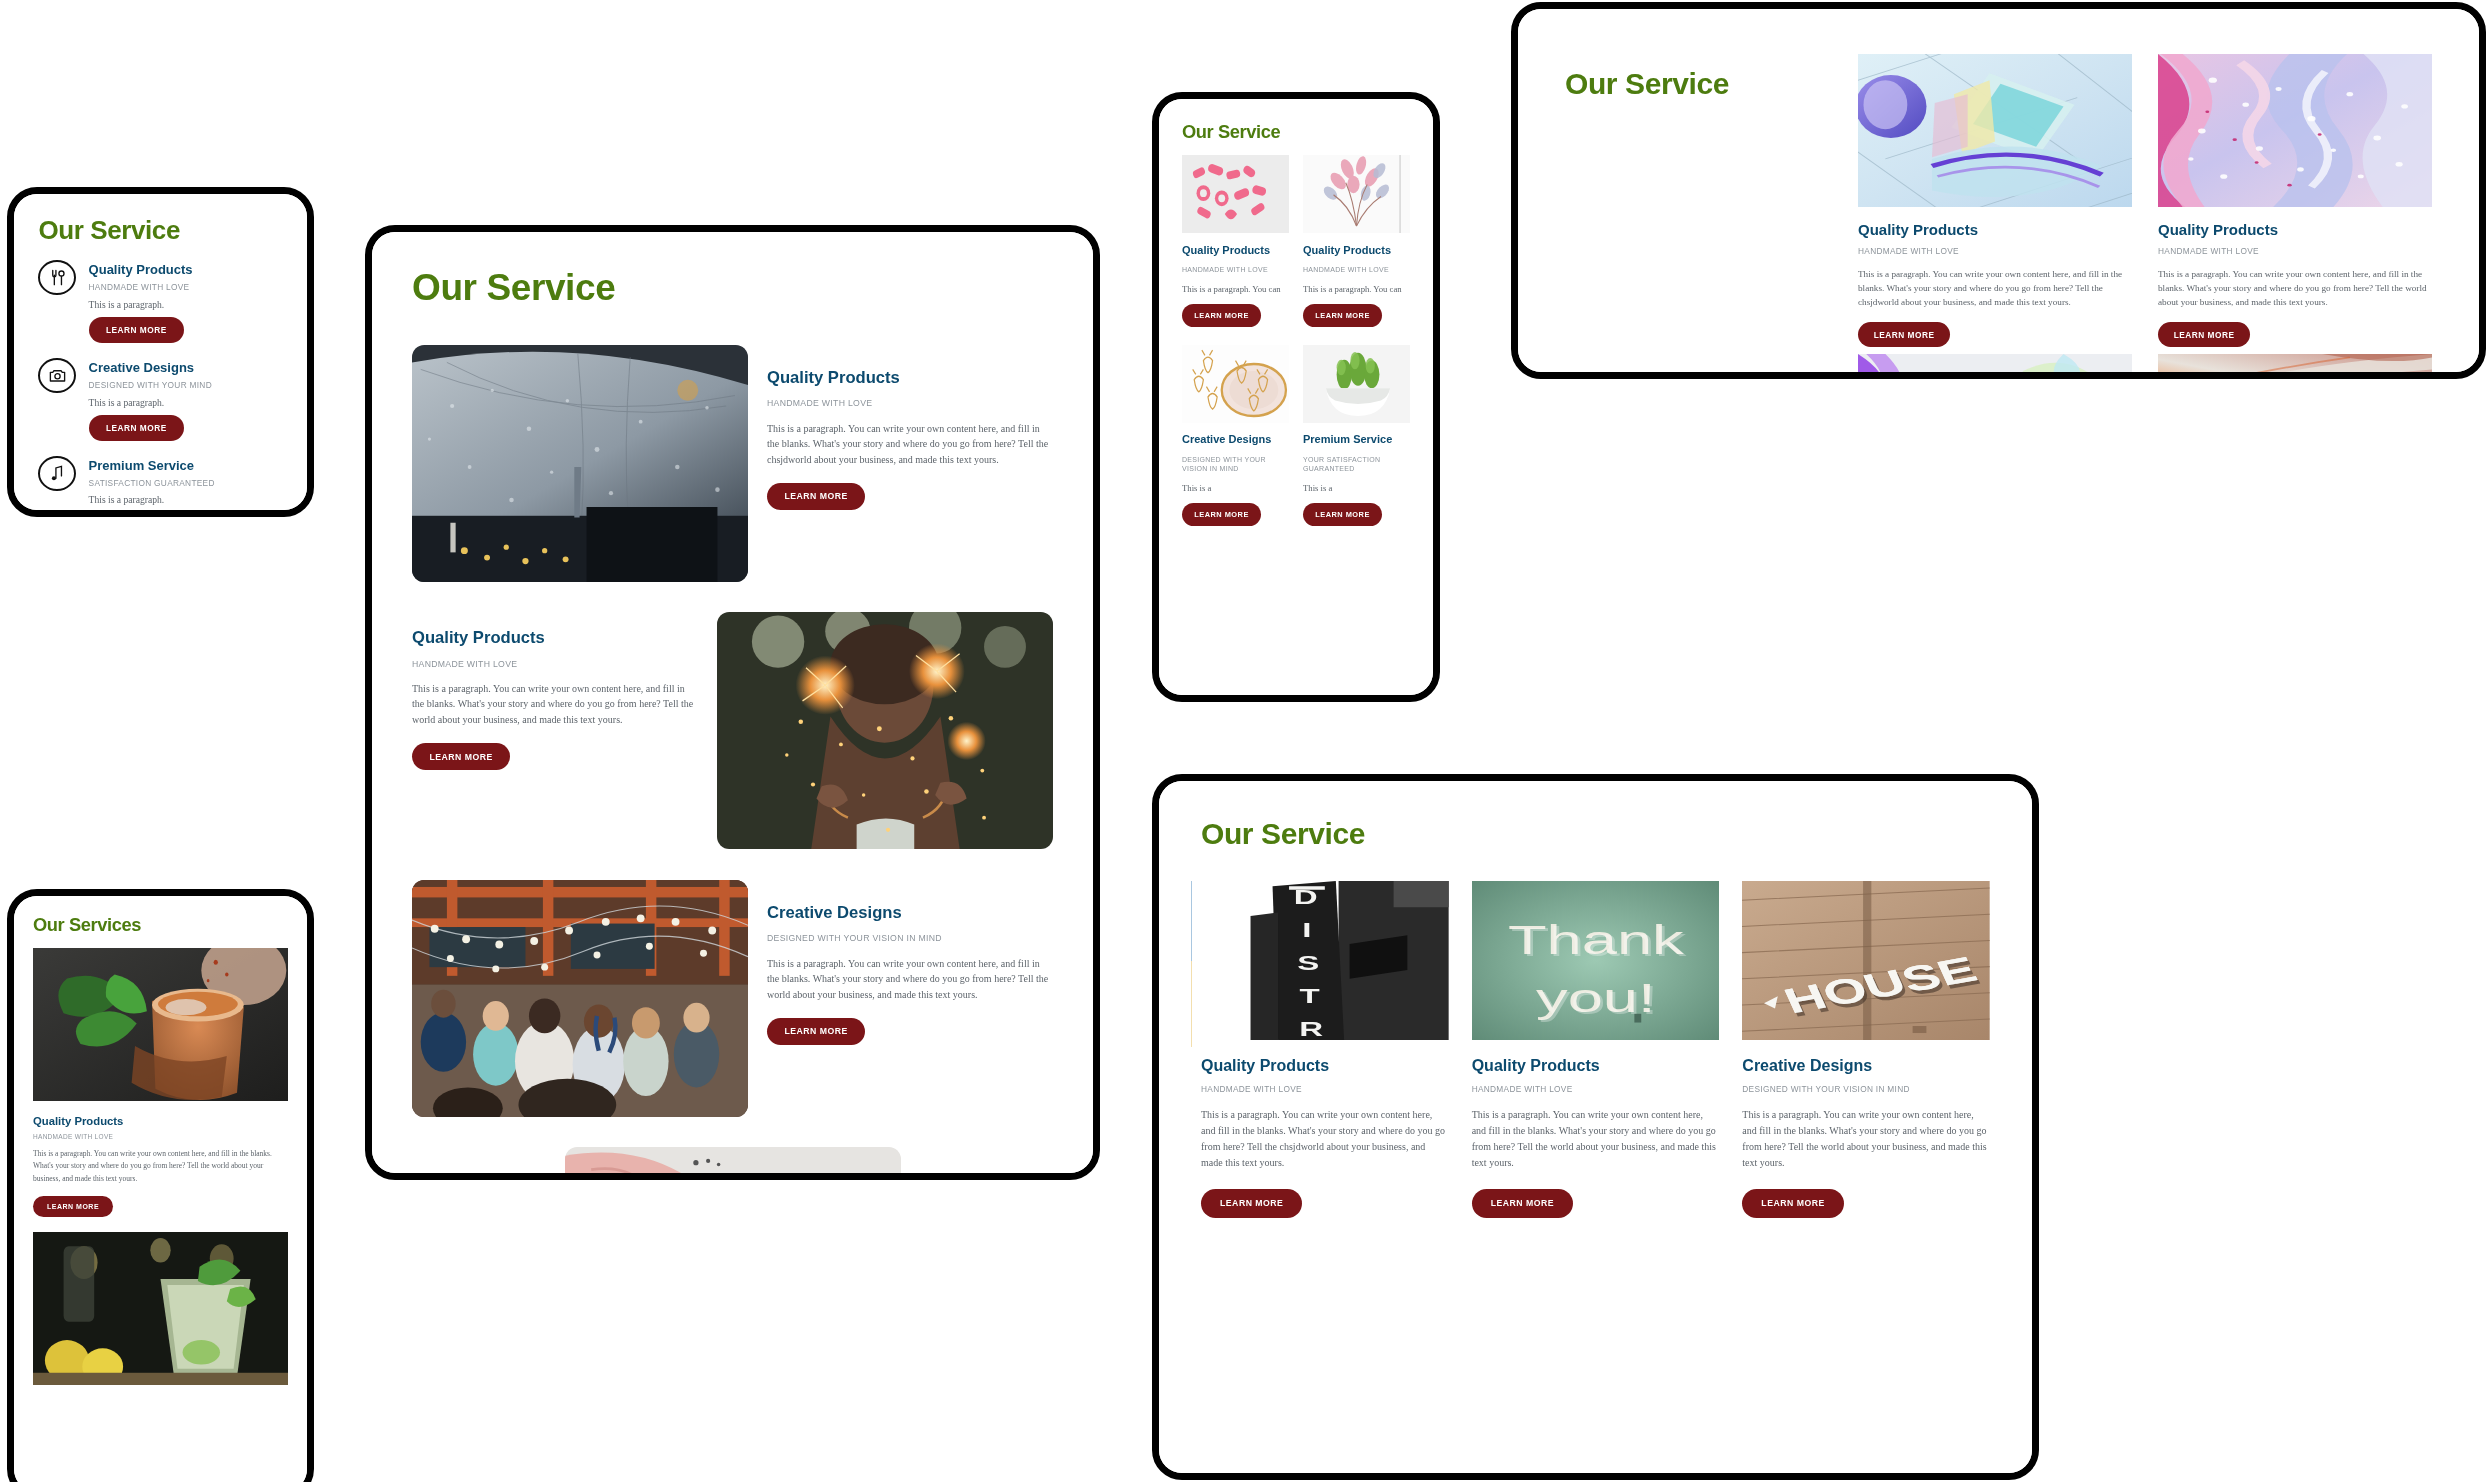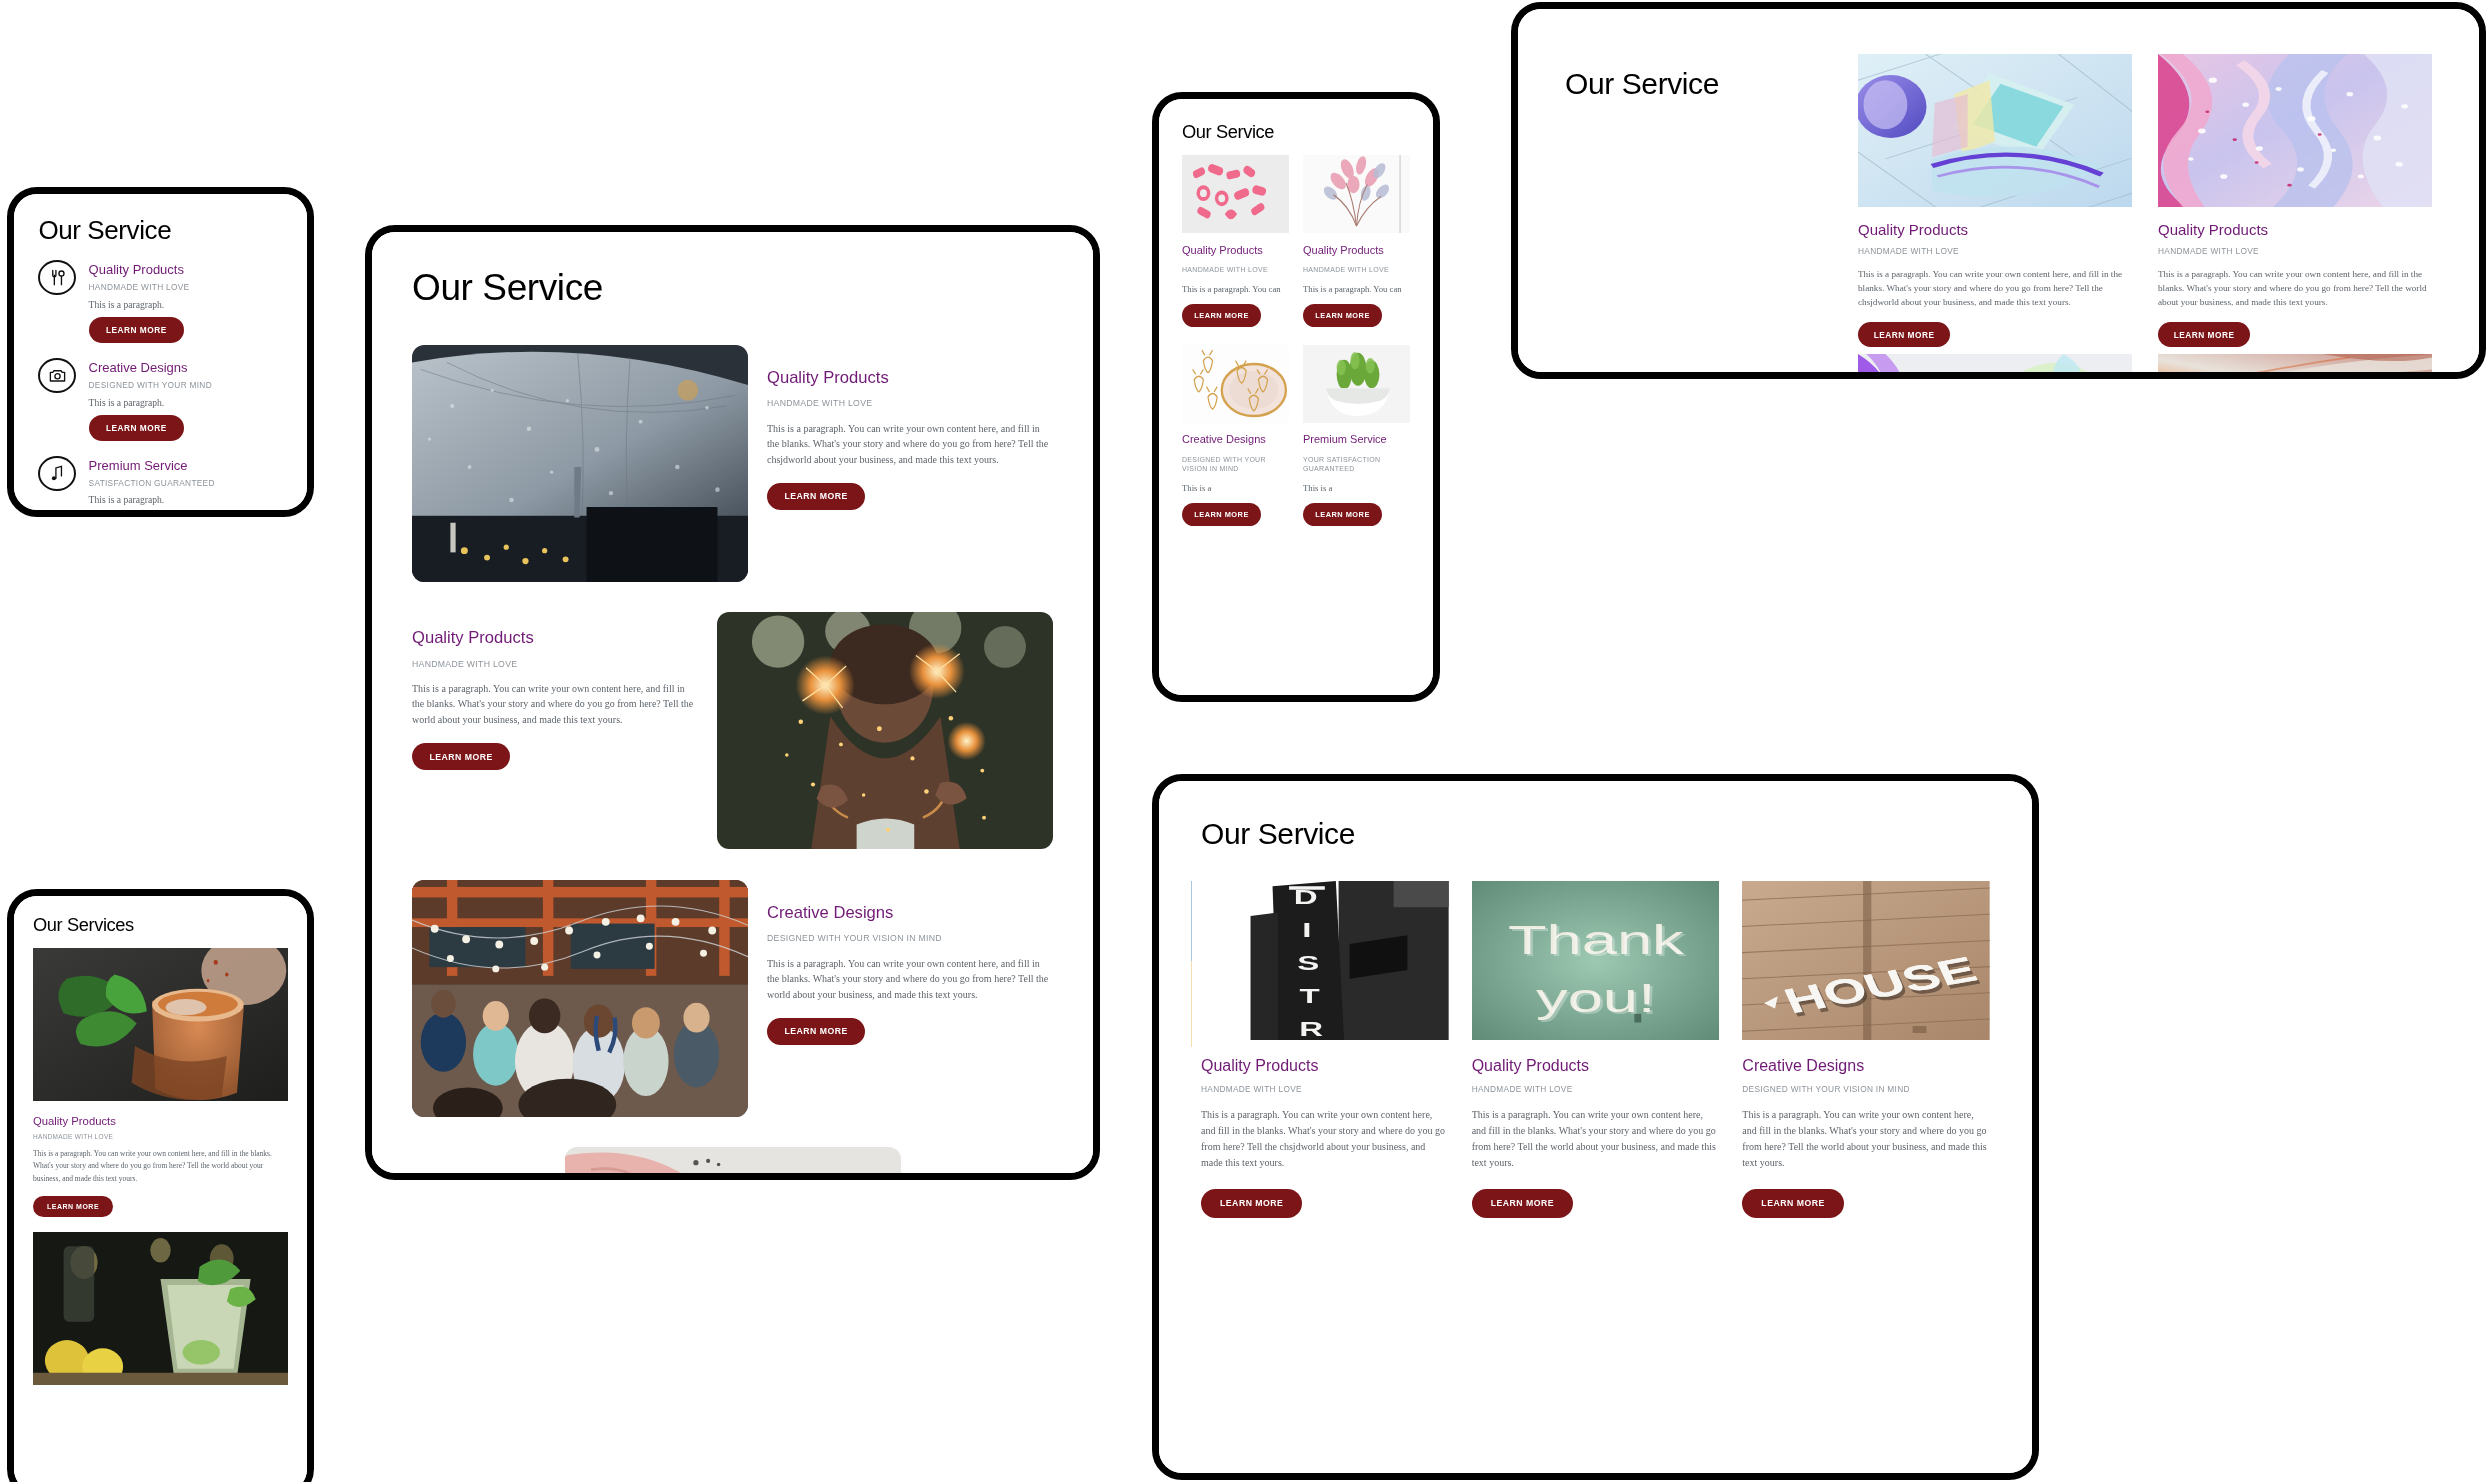--- a/index.html
+++ b/index.html
@@ -17,29 +17,29 @@
     background: #ffffff;
     border: 7.8px solid #000000;
     border-radius: 30px;
     overflow: hidden;
   }
   .frame-inner { width: 100%; height: 100%; overflow: hidden; position: relative; background:#fff; }
 
   
   .sec-title {
     font-family: "Liberation Sans Narrow", "Liberation Sans", sans-serif;
-    font-weight: normal;
-    color: #000000;
+    font-weight: bold;
+    color: #4d7c0f;
     letter-spacing: -0.4px;
     line-height: 1.05;
   }
   .card-title {
     font-family: "Liberation Sans Narrow", "Liberation Sans", sans-serif;
-    color: #701a75;
-    font-weight: normal;
+    color: #0c4a6e;
+    font-weight: bold;
   }
   .card-sub {
     font-family: "Liberation Sans Narrow", "Liberation Sans", sans-serif;
     color: #8d949b;
     text-transform: uppercase;
     letter-spacing: 0.3px;
   }
   .card-body {
     font-family: Liberation Serif, serif;
     color: #5d646b;

